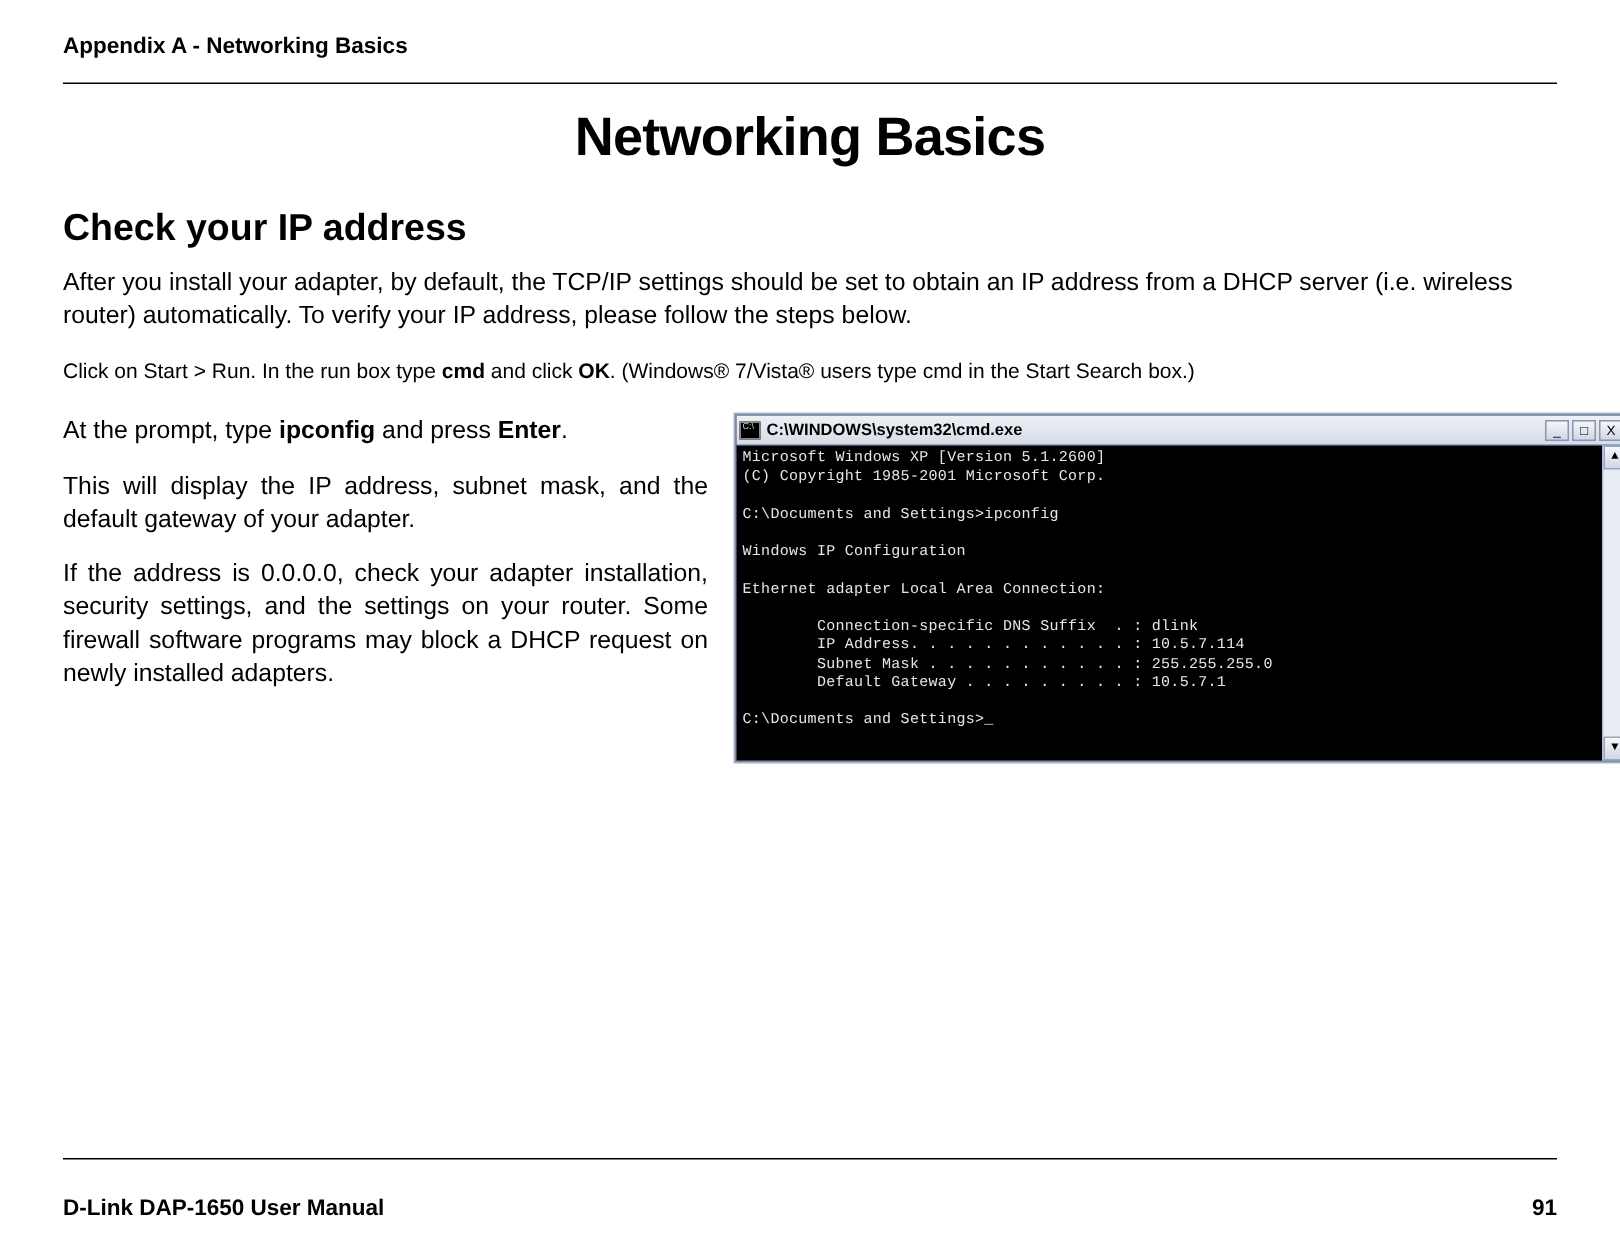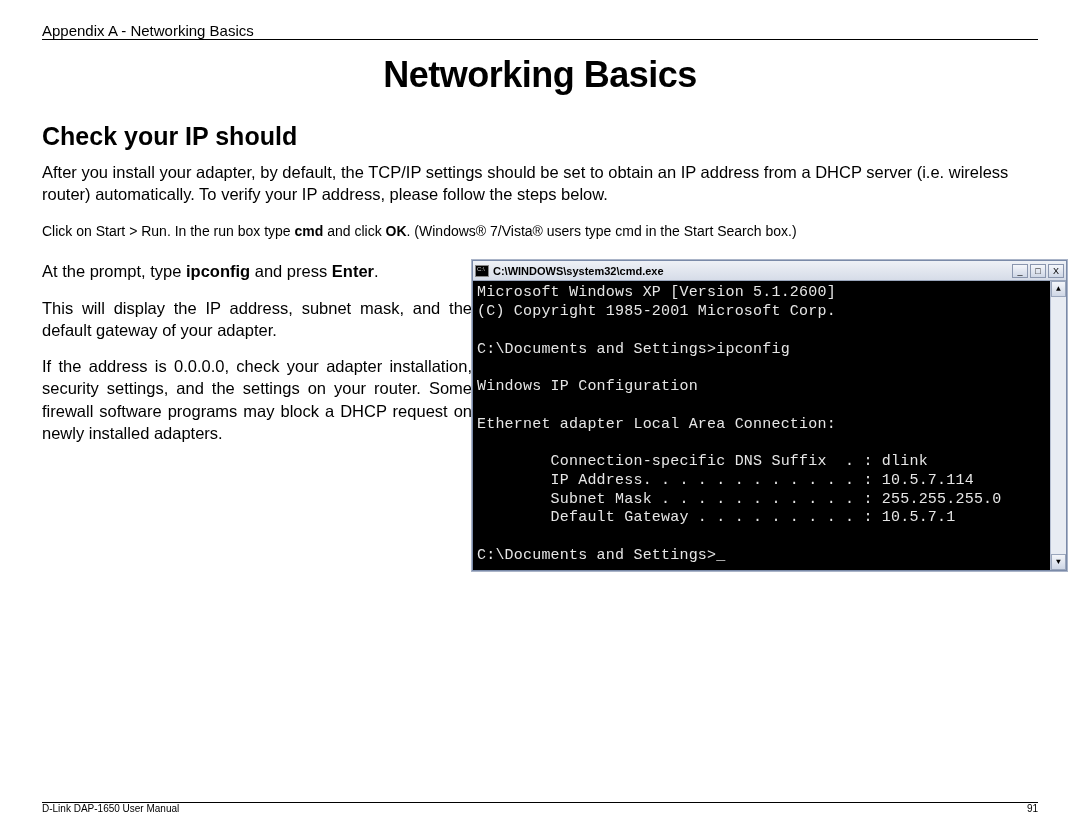--- a/index.html
+++ b/index.html
@@ -6,23 +6,23 @@
   body {
     width: 1080px;
     height: 834px;
     background: #fff;
     font-family: "Myriad Pro", "Segoe UI", Arial, sans-serif;
     color: #000;
     padding: 22px 42px 20px 42px;
     position: relative;
   }
   .top-label {
-    font-weight: normal;
+    font-weight: bold;
     font-size: 15px;
-    padding-bottom: 0;
+    padding-bottom: 16px;
     border-bottom: 1.5px solid #000;
   }
   .main-title {
     text-align: center;
     font-size: 36px;
     font-weight: 600;
     margin-top: 14px;
     margin-bottom: 26px;
     letter-spacing: -0.5px;
   }
@@ -36,20 +36,21 @@
     line-height: 1.35;
     margin-bottom: 16px;
   }
   .instruction-para {
     font-size: 14px;
     line-height: 1.35;
     margin-bottom: 20px;
   }
   .columns {
     display: flex;
+    gap: 18px;
     align-items: flex-start;
   }
   .left-col {
     flex: 0 0 430px;
     font-size: 16.5px;
     line-height: 1.35;
   }
   .left-col p { margin-bottom: 14px; text-align: justify; }
   .right-col {
     flex: 1;
@@ -98,21 +99,21 @@
     text-align:center;
     line-height:12px;
     font-family: Arial, sans-serif;
   }
   .cmd-body-wrap {
     display:flex;
   }
   .cmd-body {
     flex:1;
     color:#e6e6e6;
-    font-size:15px;
+    font-size:10px;
     line-height:1.25;
     padding:3px 16px 4px 4px;
     white-space: pre;
     min-height: 210px;
     letter-spacing: 0.2px;
   }
   .cmd-scroll {
     width:16px;
     background:#e8ecf3;
     border-left:1px solid #b5bed1;
@@ -124,36 +125,36 @@
     border:1px solid #9aa6bc;
     font-size:8px;
     text-align:center;
     line-height:14px;
   }
   .cmd-scroll-down { position:absolute; bottom:0; left:0; right:0; }
   .footer {
     position:absolute;
     left:42px; right:42px; bottom:20px;
     border-top:1.5px solid #000;
-    padding-top:0;
+    padding-top:24px;
     display:flex;
     justify-content:space-between;
-    font-weight:normal;
-    font-size:10px;
+    font-weight:bold;
+    font-size:15px;
   }
   b { font-weight: 700; }
 </style>
 </head>
 <body>
 
 <div class="top-label">Appendix A - Networking Basics</div>
 
 <h1 class="main-title">Networking Basics</h1>
 
-<h2 class="section-heading">Check your IP should</h2>
+<h2 class="section-heading">Check your IP address</h2>
 
 <p class="intro-para">After you install your adapter, by default, the TCP/IP settings should be set to obtain an IP address from a DHCP server (i.e. wireless router) automatically. To verify your IP address, please follow the steps below.</p>
 
 <p class="instruction-para">
   <span>Click on Start &gt; Run. In the run box type </span><b>cmd</b><span> and click </span><b>OK</b><span>. (Windows® 7/Vista® users type cmd in the Start Search box.)</span>
 </p>
 
 <div class="columns">
   <div class="left-col">
     <p>

